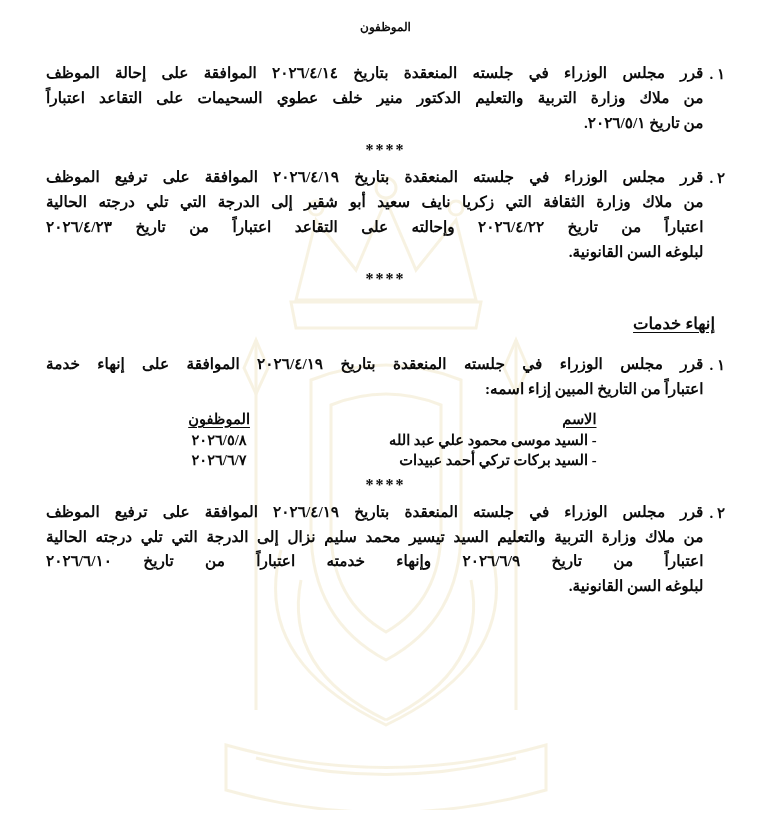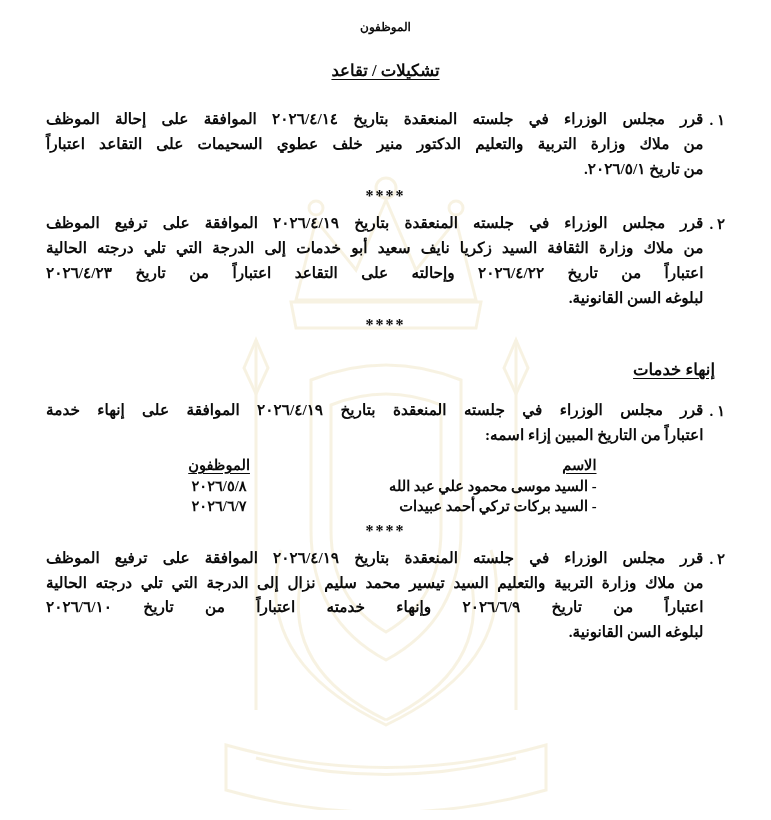--- a/index.html
+++ b/index.html
@@ -149,40 +149,39 @@
 
     <path d="M120 595 q160 45 320 0 l0 45 q-160 45 -320 0 z"></path>
     <path d="M150 608 q130 33 260 0"></path>
   </g>
 </svg>
 
 <div class="page">
 
   <div class="doc-title">الموظفون</div>
 
-  <div class="section-head">تشكيلات / تقاعد</div>
 
   <div class="gap-lg"></div>
 
   <div class="item">
     <span class="num">١ .</span>
     <span class="body">
       <span class="just">قرر مجلس الوزراء في جلسته المنعقدة بتاريخ ٢٠٢٦/٤/١٤ الموافقة على إحالة الموظف</span>
       <span class="just">من ملاك وزارة التربية والتعليم الدكتور   منير خلف عطوي السحيمات على التقاعد اعتباراً</span>
       <span class="last">من تاريخ ٢٠٢٦/٥/١.</span>
     </span>
   </div>
 
   <div class="stars">****</div>
 
   <div class="item">
     <span class="num">٢ .</span>
     <span class="body">
       <span class="just">قرر مجلس الوزراء في جلسته المنعقدة بتاريخ ٢٠٢٦/٤/١٩ الموافقة على ترفيع الموظف</span>
-      <span class="just">من ملاك وزارة الثقافة السيد زكريا نايف سعيد أبو خدمات إلى الدرجة التي تلي درجته الحالية</span>
+      <span class="just">من ملاك وزارة الثقافة التي زكريا نايف سعيد أبو شقير إلى الدرجة التي تلي درجته الحالية</span>
       <span class="just">اعتباراً من تاريخ ٢٠٢٦/٤/٢٢ وإحالته على التقاعد اعتباراً من تاريخ ٢٠٢٦/٤/٢٣</span>
       <span class="last">لبلوغه السن القانونية.</span>
     </span>
   </div>
 
   <div class="stars">****</div>
 
   <div class="section-head right">إنهاء خدمات</div>
 
   <div class="gap-md"></div>

